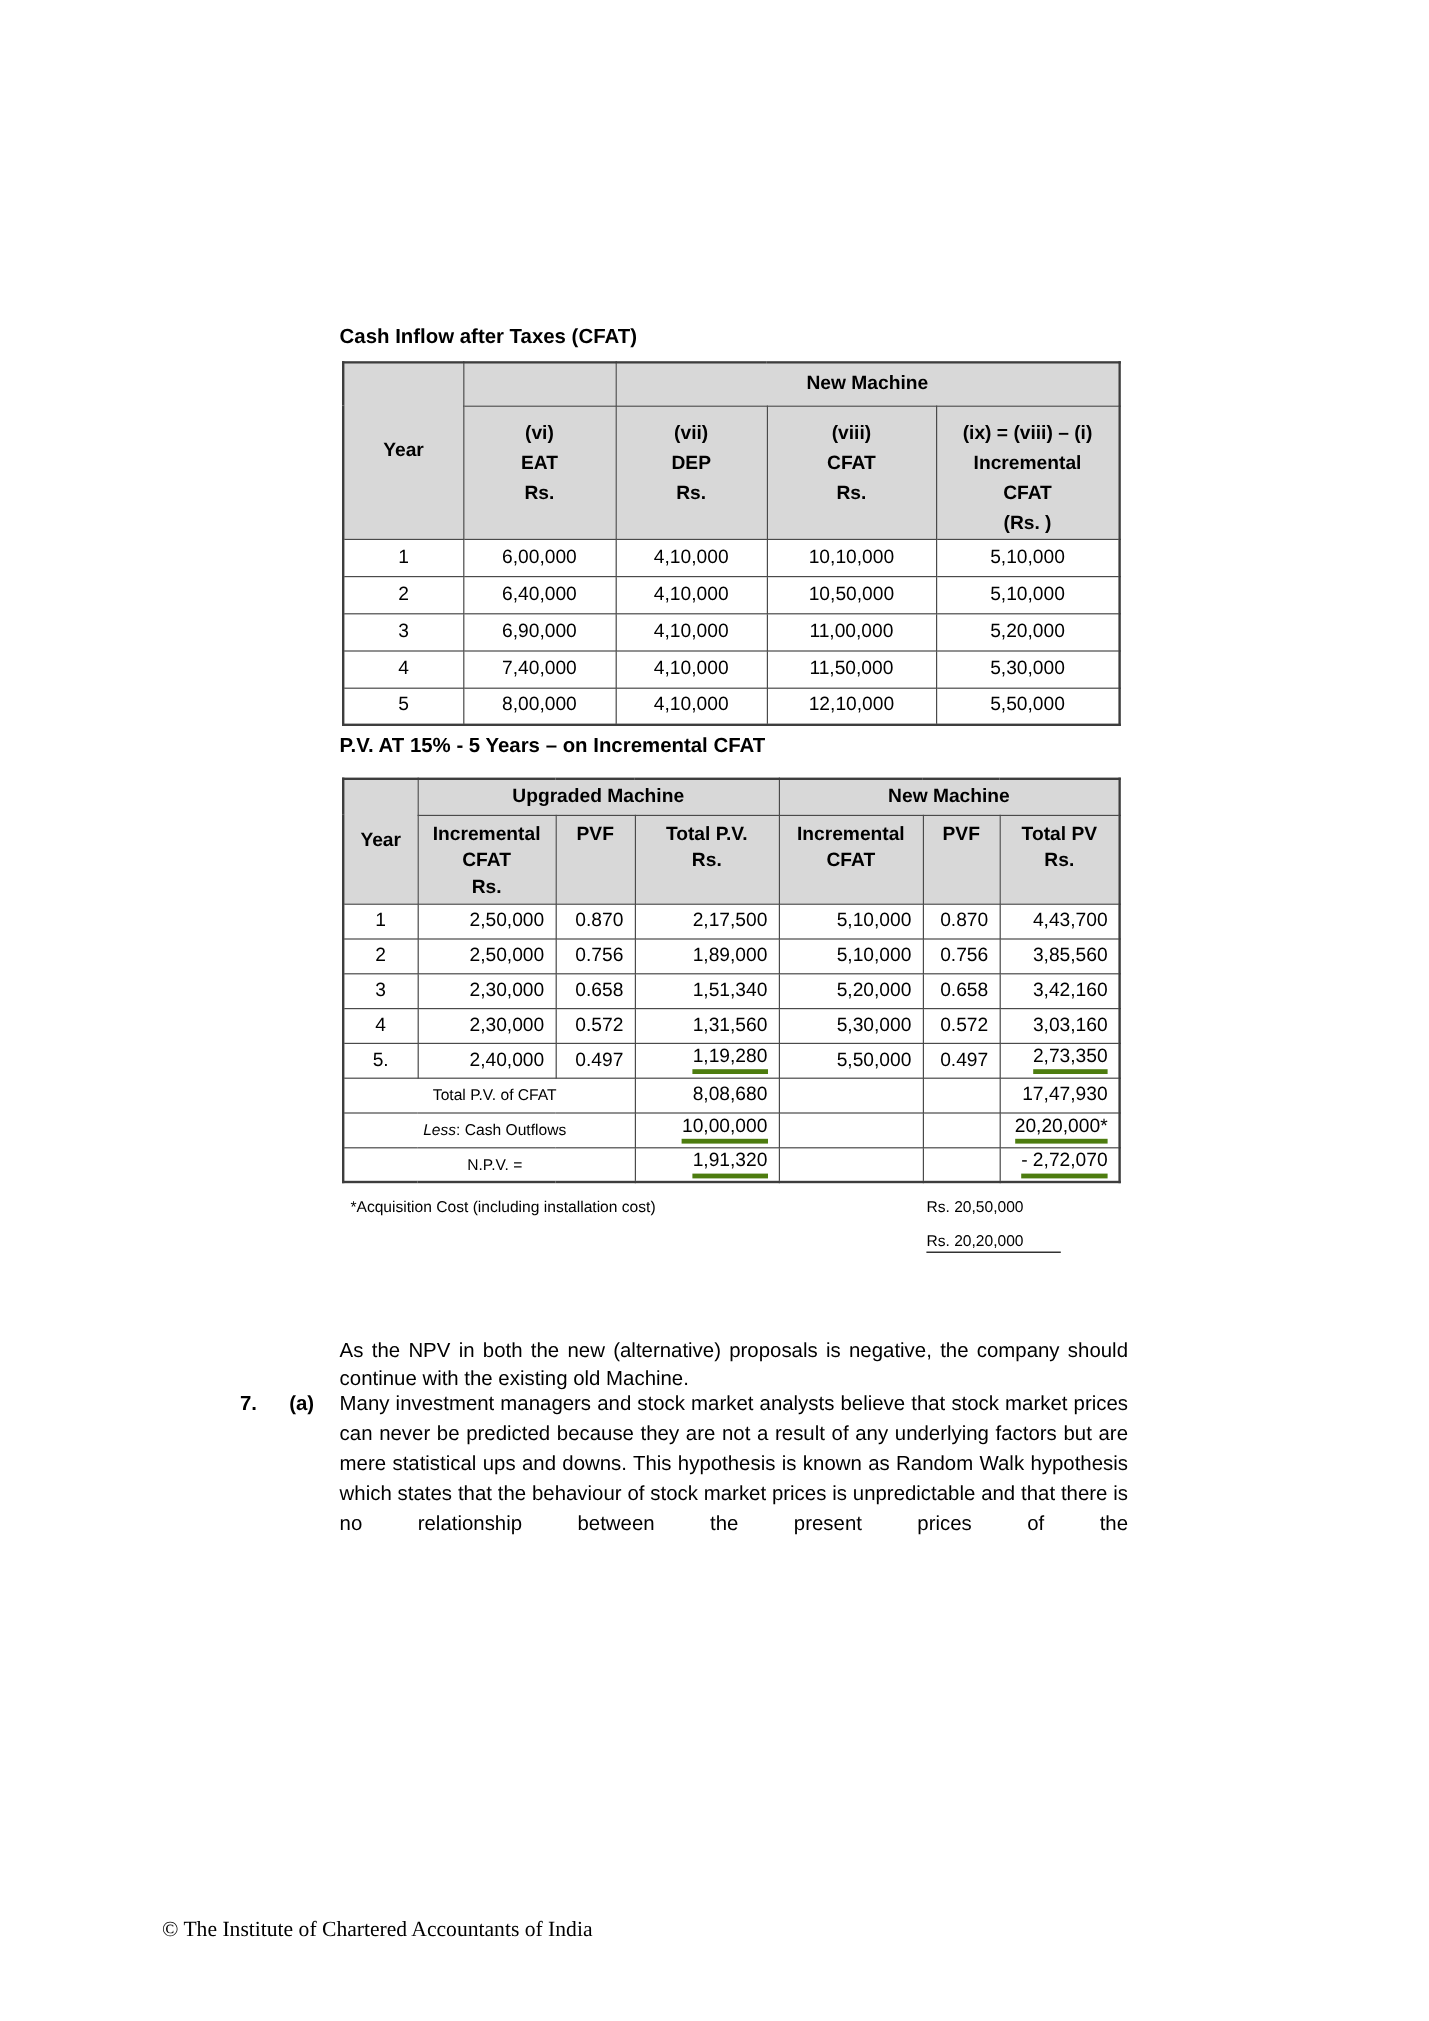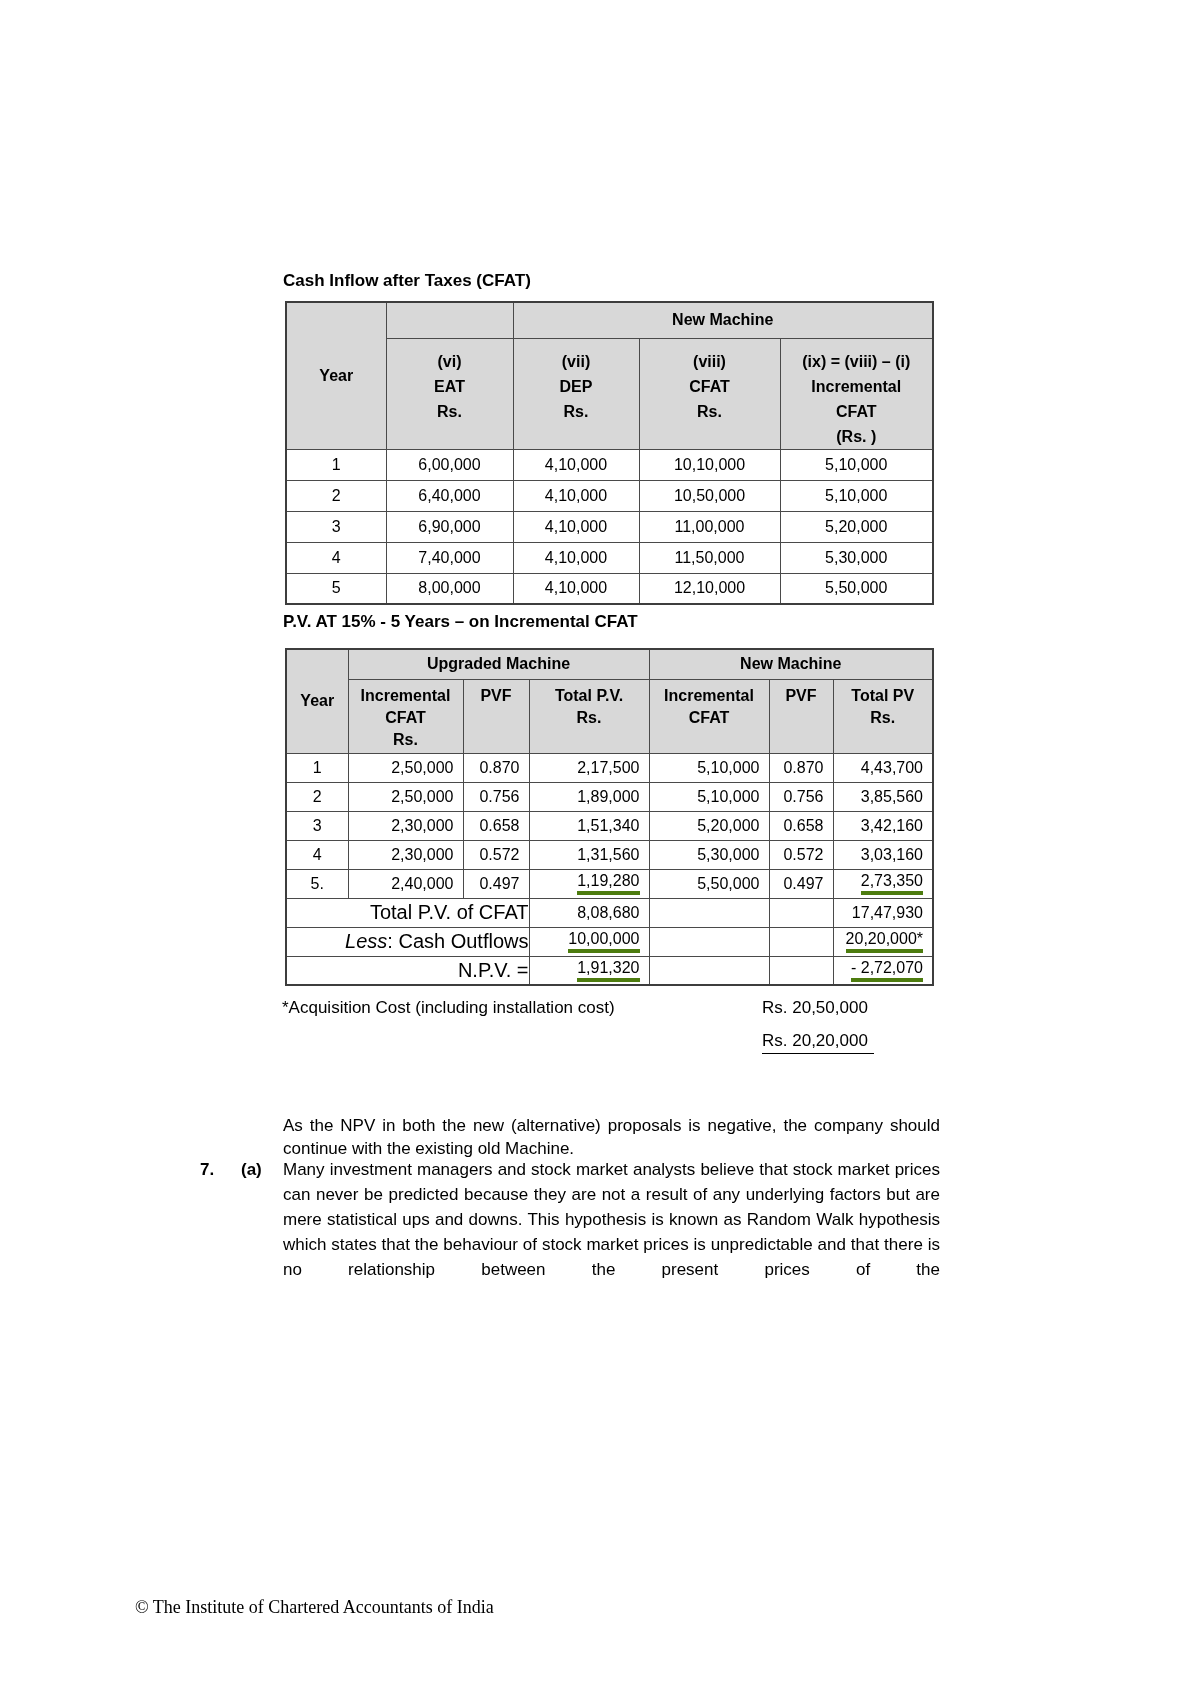--- a/index.html
+++ b/index.html
@@ -42,28 +42,28 @@
   #table1 th.year-th{vertical-align:middle;}
 
   #table2 tr.hrow1{height:30px;}
   #table2 tr.hrow2{height:74px;}
   #table2 tr.body{height:29px;}
   #table2 tr.sum{height:29px;}
   #table2 tr.hrow2 th{vertical-align:top;padding-top:5px;line-height:22px;}
   #table2 th.year-th{vertical-align:middle;}
   #table2 td.c{text-align:center;}
   #table2 td.r{text-align:right;padding-right:9px;}
-  #table2 td.lbl{text-align:right;padding-left:9px;font-size:20px;}
+  #table2 td.lbl{text-align:center;padding-left:9px;font-size:13px;}
   .u{border-bottom:4px solid #4d7c0f;padding-bottom:1px;display:inline-block;}
   .ital{font-style:italic;}
 
   
   .acq{
-    position:absolute;left:282px;top:998px;width:592px;
-    font-size:17px;
+    position:absolute;left:292px;top:998px;width:592px;
+    font-size:13px;
   }
   .acq-row{display:flex;align-items:flex-start;margin-bottom:13px;}
   .acq-label{flex:1;}
   .acq-value{width:112px;display:flex;justify-content:space-between;white-space:nowrap;}
   .acq-value.single{display:block;text-align:left;}
   .acq-underline{border-bottom:1px solid #000;padding-bottom:2px;}
 
   .para{
     position:absolute;
     font-size:17px;line-height:23px;

